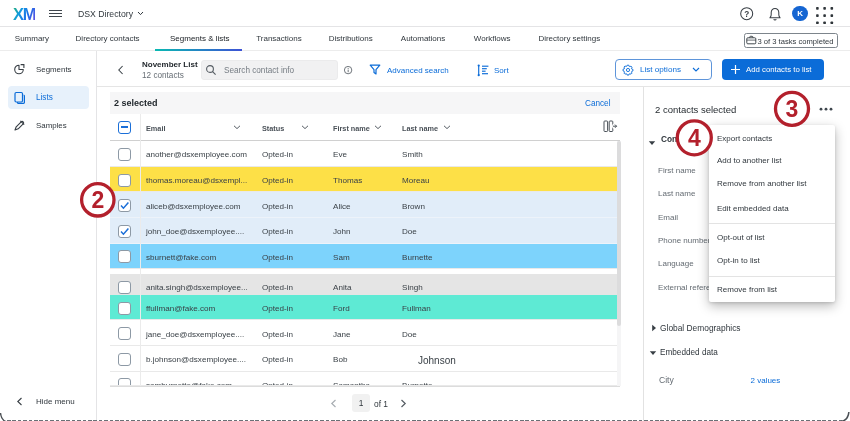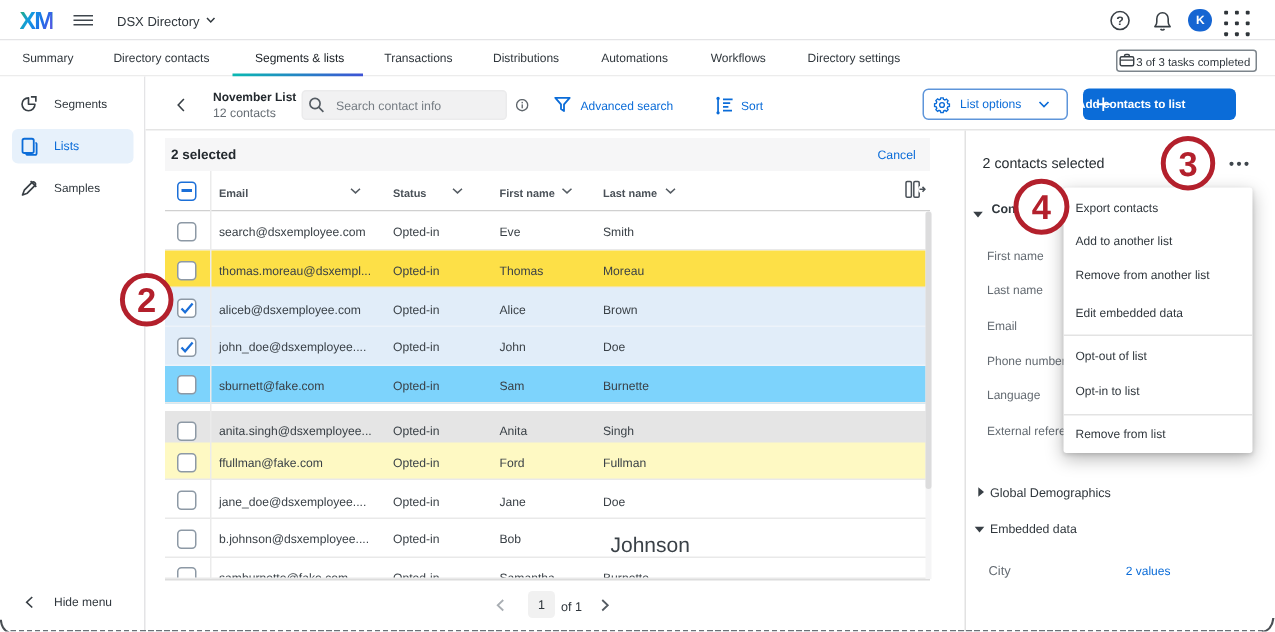--- a/index.html
+++ b/index.html
@@ -135,21 +135,21 @@
     </svg>
 <div class="a" style="left:640px;top:65px;font-size:8.1px;color:#0b6cd8">List options</div>
 <svg class="a" style="left:692px;top:67px" width="8" height="6">
       <path d="M1 1 L4 4 L7 1" stroke="#0b6cd8" stroke-width="1.1" fill="none"></path>
     </svg>
 
 <div class="a" style="left:722px;top:58.5px;width:102px;height:21.5px;border-radius:4px;background:#0b6cd8"></div>
 <svg class="a" style="left:730px;top:64px" width="11" height="11">
       <path d="M5.5 1 V10 M1 5.5 H10" stroke="#fff" stroke-width="1.2"></path>
     </svg>
-<div class="a" style="left:718px;top:65px;font-size:7.8px;font-weight:700;color:#fff">Add contacts to list</div>
+<div class="a" style="left:746px;top:65px;font-size:7.8px;font-weight:400;color:#fff">Add contacts to list</div>
 
 <div class="a" style="left:110px;top:92px;width:510px;height:22px;background:#f6f6f7"></div>
 <div class="a" style="left:114px;top:97.5px;font-size:9px;font-weight:700;color:#23292e">2 selected</div>
 <div class="a" style="left:585px;top:98.5px;font-size:8.2px;color:#0b6cd8">Cancel</div>
 
 <div class="a" style="left:110px;top:114px;width:510px;height:27px;background:#fff;border-bottom:1px solid #d0d0d0"></div>
 
 <div class="a" style="left:117.5px;top:120.5px;width:13px;height:13px;border:1.3px solid #1b6fd8;border-radius:3px;background:#fff"></div>
 <div class="a" style="left:120.5px;top:126px;width:7px;height:2.2px;background:#1b6fd8"></div>
 <div class="a" style="left:146px;top:123.5px;font-size:7.3px;font-weight:700;color:#4a5158">Email</div>
@@ -172,21 +172,21 @@
 <svg class="a" style="left:603px;top:120px" width="15" height="14">
       <rect x="1" y="1" width="3.6" height="10.5" rx="0.8" stroke="#4a5158" stroke-width="1" fill="none"></rect>
       <rect x="6.2" y="1" width="3.6" height="10.5" rx="0.8" stroke="#4a5158" stroke-width="1" fill="none"></rect>
       <circle cx="11.7" cy="6.2" r="2.6" fill="#fff"></circle>
       <path d="M10 6.2 H13.6 M12 4.6 L13.6 6.2 L12 7.8" stroke="#4a5158" stroke-width="1" fill="none"></path>
     </svg>
 
 <div id="rows">
 <div class="a" style="left:110px;top:141.2px;width:510px;height:25.6px;background:#fff;border-bottom:1px solid #e9e9e9;overflow:hidden">
 <div class="a" style="left:7.5px;top:6.8px;width:13px;height:13px;border:1.2px solid #8d99a5;border-radius:3px;background:#fff"></div>
-<div class="a" style="left:36px;top:9.2px;font-size:8.1px;color:#3a4147">search@dsxemployee.com</div>
+<div class="a" style="left:36px;top:9.2px;font-size:8.1px;color:#3a4147">another@dsxemployee.com</div>
 <div class="a" style="left:152px;top:9.2px;font-size:8.1px;color:#3a4147">Opted-in</div>
 <div class="a" style="left:223px;top:9.2px;font-size:8.1px;color:#3a4147">Eve</div>
 <div class="a" style="left:292px;top:9.2px;font-size:8.1px;color:#3a4147">Smith</div>
 </div>
 <div class="a" style="left:110px;top:166.8px;width:510px;height:25.6px;background:#fde047;border-bottom:1px solid #e9e9e9;overflow:hidden">
 <div class="a" style="left:7.5px;top:6.8px;width:13px;height:13px;border:1.2px solid #8d99a5;border-radius:3px;background:#fff"></div>
 <div class="a" style="left:36px;top:9.2px;font-size:8.1px;color:#3a4147">thomas.moreau@dsxempl...</div>
 <div class="a" style="left:152px;top:9.2px;font-size:8.1px;color:#3a4147">Opted-in</div>
 <div class="a" style="left:223px;top:9.2px;font-size:8.1px;color:#3a4147">Thomas</div>
 <div class="a" style="left:292px;top:9.2px;font-size:8.1px;color:#3a4147">Moreau</div>
@@ -218,40 +218,40 @@
 <div class="a" style="left:223px;top:9.2px;font-size:8.1px;color:#3a4147">Sam</div>
 <div class="a" style="left:292px;top:9.2px;font-size:8.1px;color:#3a4147">Burnette</div>
 </div>
 <div class="a" style="left:110px;top:274px;width:510px;height:25.6px;background:#e5e5e5;border-bottom:1px solid #e9e9e9;overflow:hidden">
 <div class="a" style="left:7.5px;top:6.8px;width:13px;height:13px;border:1.2px solid #8d99a5;border-radius:3px;background:#fff"></div>
 <div class="a" style="left:36px;top:9.2px;font-size:8.1px;color:#3a4147">anita.singh@dsxemployee...</div>
 <div class="a" style="left:152px;top:9.2px;font-size:8.1px;color:#3a4147">Opted-in</div>
 <div class="a" style="left:223px;top:9.2px;font-size:8.1px;color:#3a4147">Anita</div>
 <div class="a" style="left:292px;top:9.2px;font-size:8.1px;color:#3a4147">Singh</div>
 </div>
-<div class="a" style="left:110px;top:294.8px;width:510px;height:25.6px;background:#fef9c3;border-bottom:1px solid #e9e9e9;overflow:hidden">
+<div class="a" style="left:110px;top:294.8px;width:510px;height:25.6px;background:#5eead4;border-bottom:1px solid #e9e9e9;overflow:hidden">
 <div class="a" style="left:7.5px;top:6.8px;width:13px;height:13px;border:1.2px solid #8d99a5;border-radius:3px;background:#fff"></div>
 <div class="a" style="left:36px;top:9.2px;font-size:8.1px;color:#3a4147">ffullman@fake.com</div>
 <div class="a" style="left:152px;top:9.2px;font-size:8.1px;color:#3a4147">Opted-in</div>
 <div class="a" style="left:223px;top:9.2px;font-size:8.1px;color:#3a4147">Ford</div>
 <div class="a" style="left:292px;top:9.2px;font-size:8.1px;color:#3a4147">Fullman</div>
 </div>
 <div class="a" style="left:110px;top:320.4px;width:510px;height:25.6px;background:#fff;border-bottom:1px solid #e9e9e9;overflow:hidden">
 <div class="a" style="left:7.5px;top:6.8px;width:13px;height:13px;border:1.2px solid #8d99a5;border-radius:3px;background:#fff"></div>
 <div class="a" style="left:36px;top:9.2px;font-size:8.1px;color:#3a4147">jane_doe@dsxemployee....</div>
 <div class="a" style="left:152px;top:9.2px;font-size:8.1px;color:#3a4147">Opted-in</div>
 <div class="a" style="left:223px;top:9.2px;font-size:8.1px;color:#3a4147">Jane</div>
 <div class="a" style="left:292px;top:9.2px;font-size:8.1px;color:#3a4147">Doe</div>
 </div>
 <div class="a" style="left:110px;top:346.0px;width:510px;height:25.6px;background:#fff;border-bottom:1px solid #e9e9e9;overflow:hidden">
 <div class="a" style="left:7.5px;top:6.8px;width:13px;height:13px;border:1.2px solid #8d99a5;border-radius:3px;background:#fff"></div>
 <div class="a" style="left:36px;top:9.2px;font-size:8.1px;color:#3a4147">b.johnson@dsxemployee....</div>
 <div class="a" style="left:152px;top:9.2px;font-size:8.1px;color:#3a4147">Opted-in</div>
 <div class="a" style="left:223px;top:9.2px;font-size:8.1px;color:#3a4147">Bob</div>
-<div class="a" style="left:297px;top:9.2px;font-size:14px;color:#3a4147">Johnson</div>
+<div class="a" style="left:308px;top:9.2px;font-size:10px;color:#3a4147">Johnson</div>
 </div>
 <div class="a" style="left:110px;top:371.6px;width:510px;height:14.0px;background:#fff;border-bottom:1px solid #e9e9e9;overflow:hidden">
 <div class="a" style="left:7.5px;top:6.8px;width:13px;height:13px;border:1.2px solid #8d99a5;border-radius:3px;background:#fff"></div>
 <div class="a" style="left:36px;top:9.2px;font-size:8.1px;color:#3a4147">samburnette@fake.com</div>
 <div class="a" style="left:152px;top:9.2px;font-size:8.1px;color:#3a4147">Opted-in</div>
 <div class="a" style="left:223px;top:9.2px;font-size:8.1px;color:#3a4147">Samantha</div>
 <div class="a" style="left:292px;top:9.2px;font-size:8.1px;color:#3a4147">Burnette</div>
 </div>
 </div>
 

